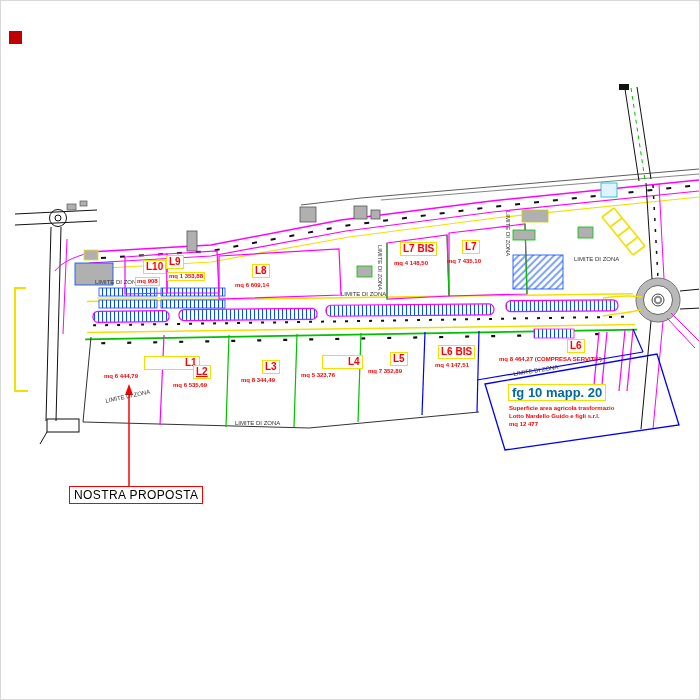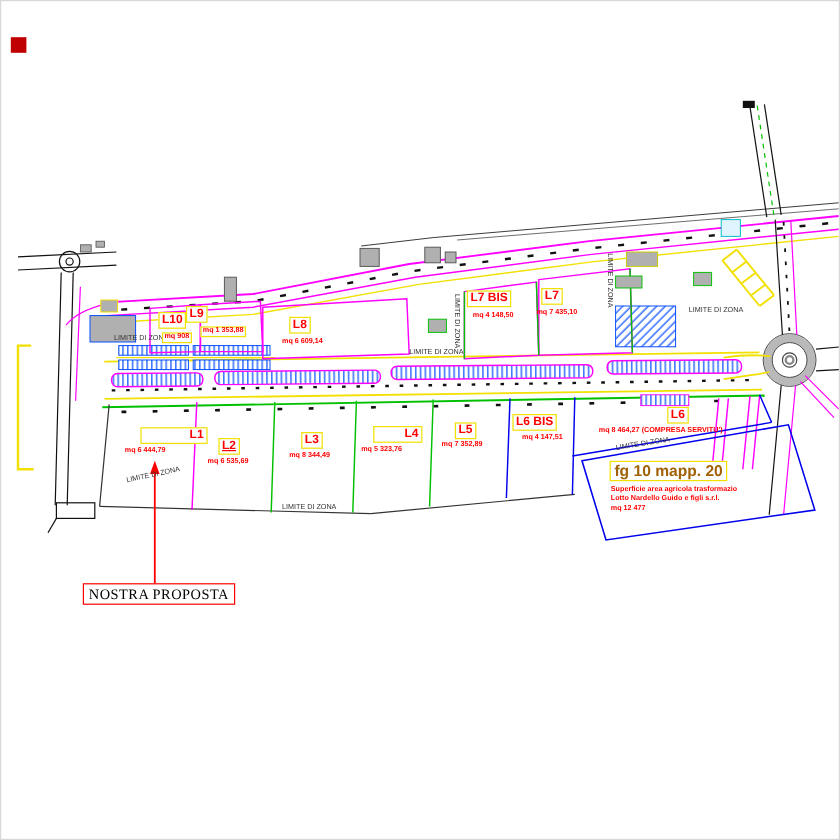--- a/index.html
+++ b/index.html
@@ -1,31 +1,31 @@
 <!DOCTYPE html>
 <html><head>
 <meta charset="utf-8">
 <style>
   html,body{margin:0;padding:0;background:#fff;}
   #canvas{position:relative;width:700px;height:700px;background:#fff;overflow:hidden;
           font-family:"Liberation Sans",sans-serif;box-sizing:border-box;border:1px solid #d8d8d8;}
   #plan-svg{position:absolute;left:0;top:0;}
   .lot-label{position:absolute;color:#f00;font-weight:bold;font-size:10px;line-height:12px;
-             border:1px solid #f2e000;background:#fff;padding:0 2px;white-space:nowrap;z-index:5;}
+             border:1px solid #f2e000;background:#fff;padding:0 2px;white-space:nowrap;z-index:5;margin-left:11px;}
   .lot-area{position:absolute;color:#f00;font-weight:bold;font-size:6px;line-height:7px;
             white-space:nowrap;z-index:5;}
   .boxed{border:1px solid #f2e000;background:#fff;padding:0 1px;}
-  .fg-title{position:absolute;left:507px;top:383px;color:#a16207;font-weight:bold;font-size:13px;
+  .fg-title{position:absolute;left:507px;top:383px;color:#0369a1;font-weight:bold;font-size:13px;
             line-height:15px;border:1.5px solid #f2e000;background:#fff;padding:0 3px;white-space:nowrap;z-index:5;}
   .fg-line{position:absolute;color:#f00;font-weight:bold;font-size:6px;line-height:7px;white-space:nowrap;z-index:5;}
   .limite{position:absolute;color:#333;font-size:6px;line-height:6px;white-space:nowrap;z-index:4;
           transform-origin:left top;}
   .limite-v{writing-mode:vertical-rl;}
   .proposta{position:absolute;left:68px;top:485px;color:#000;font-size:12px;line-height:14px;
-            border:1.5px solid #f00;background:#fff;padding:1px 4px;letter-spacing:.4px;white-space:nowrap;z-index:6;font-family:Liberation Serif, serif;}
+            border:1.5px solid #f00;background:#fff;padding:1px 4px;letter-spacing:.4px;white-space:nowrap;z-index:6;}
 </style>
 </head>
 <body>
 
 <div id="canvas">
 
 <svg id="plan-svg" width="700" height="700" viewBox="0 0 700 700">
   <defs>
     <pattern id="pv" width="4" height="8" patternUnits="userSpaceOnUse">
       <rect width="4" height="8" fill="#ffffff"></rect>
@@ -171,21 +171,21 @@
     <rect x="577" y="226" width="15" height="11" stroke="#00c000"></rect>
     <rect x="600" y="182" width="16" height="14" fill="#dff4ff" stroke="#00bbcc"></rect>
   </g>
 
   <g>
     <line x1="128" y1="486" x2="128" y2="392" stroke="#f00" stroke-width="1.5"></line>
     <polygon points="128,383 124,394 132,394" fill="#f00"></polygon>
   </g>
 </svg>
 
-<div class="lot-label" style="left:116px;top:355px;padding-left:40px;">L1</div>
+<div class="lot-label" style="left:132px;top:355px;padding-left:40px;">L1</div>
 <div class="lot-area" style="left:103px;top:372px;">mq 6 444,79</div>
 <div class="lot-label" style="left:181px;top:364px;text-decoration:underline;">L2</div>
 <div class="lot-area" style="left:172px;top:381px;">mq 6 535,69</div>
 <div class="lot-label" style="left:250px;top:359px;text-align:right;">L3</div>
 <div class="lot-area" style="left:240px;top:376px;">mq 8 344,49</div>
 <div class="lot-label" style="left:310px;top:354px;padding-left:25px;">L4</div>
 <div class="lot-area" style="left:300px;top:371px;">mq 5 323,76</div>
 <div class="lot-label" style="left:378px;top:351px;">L5</div>
 <div class="lot-area" style="left:367px;top:367px;">mq 7 352,89</div>
 <div class="lot-label" style="left:426px;top:344px;">L6 BIS</div>

